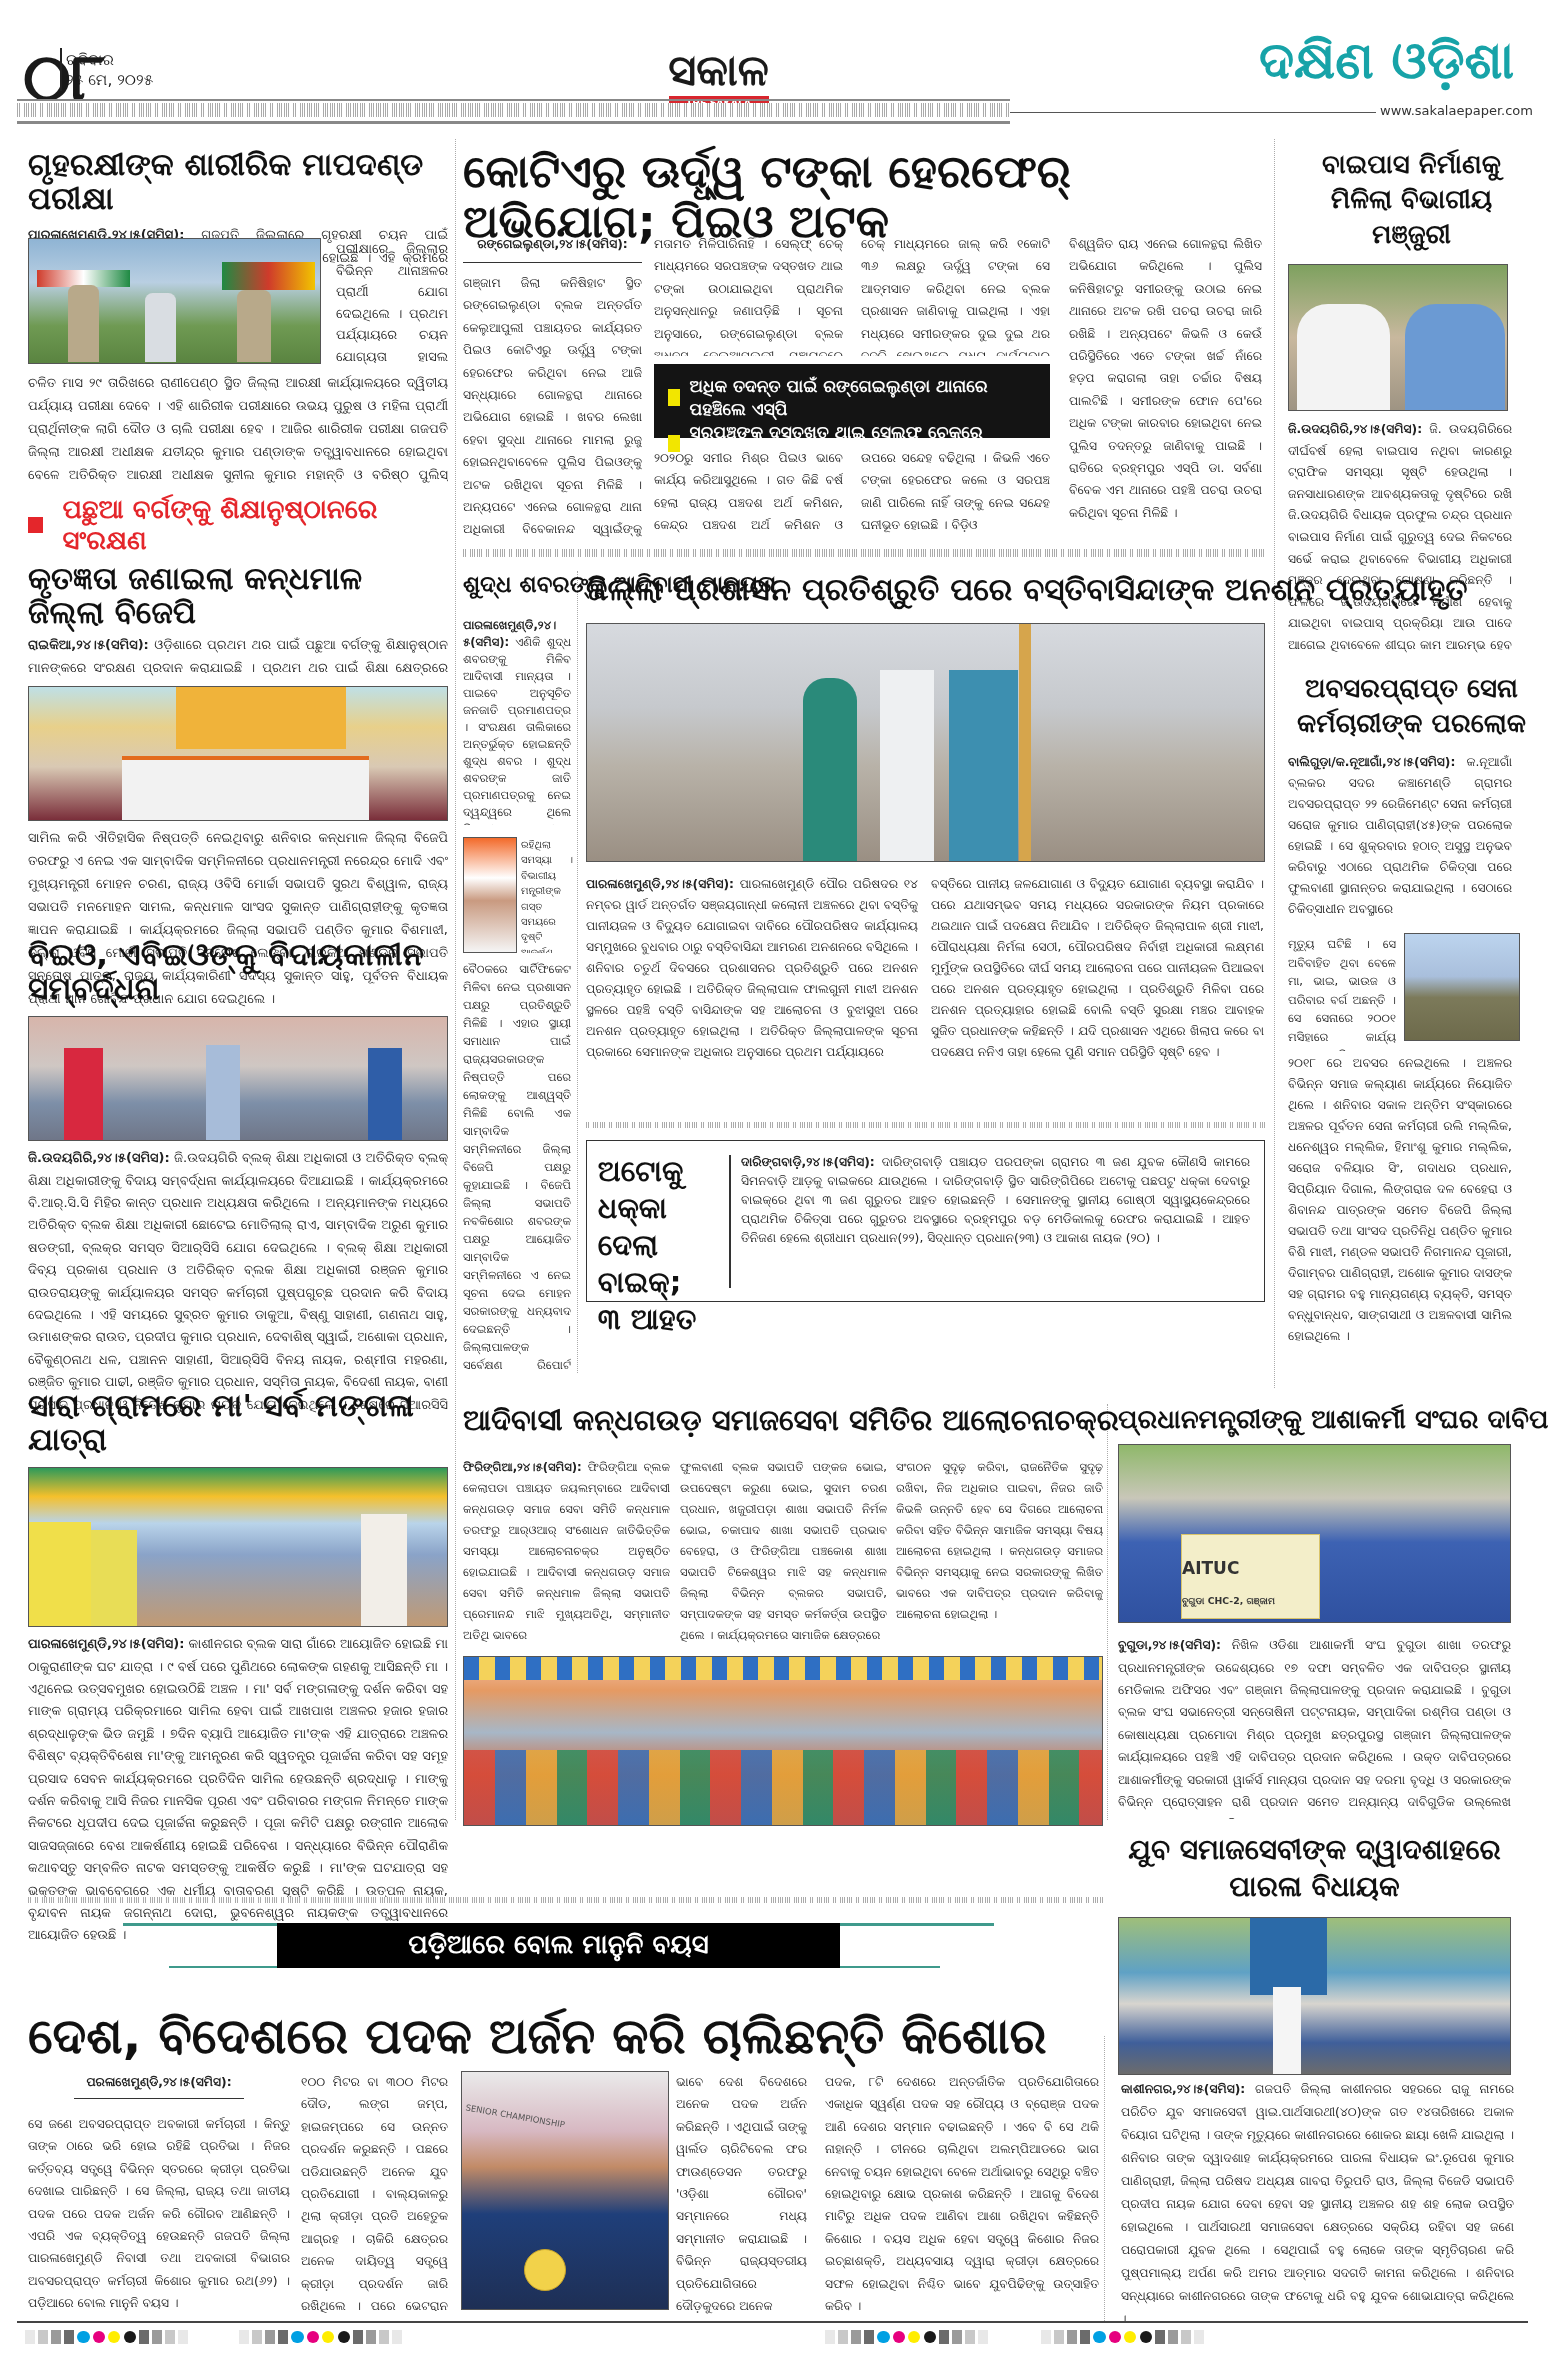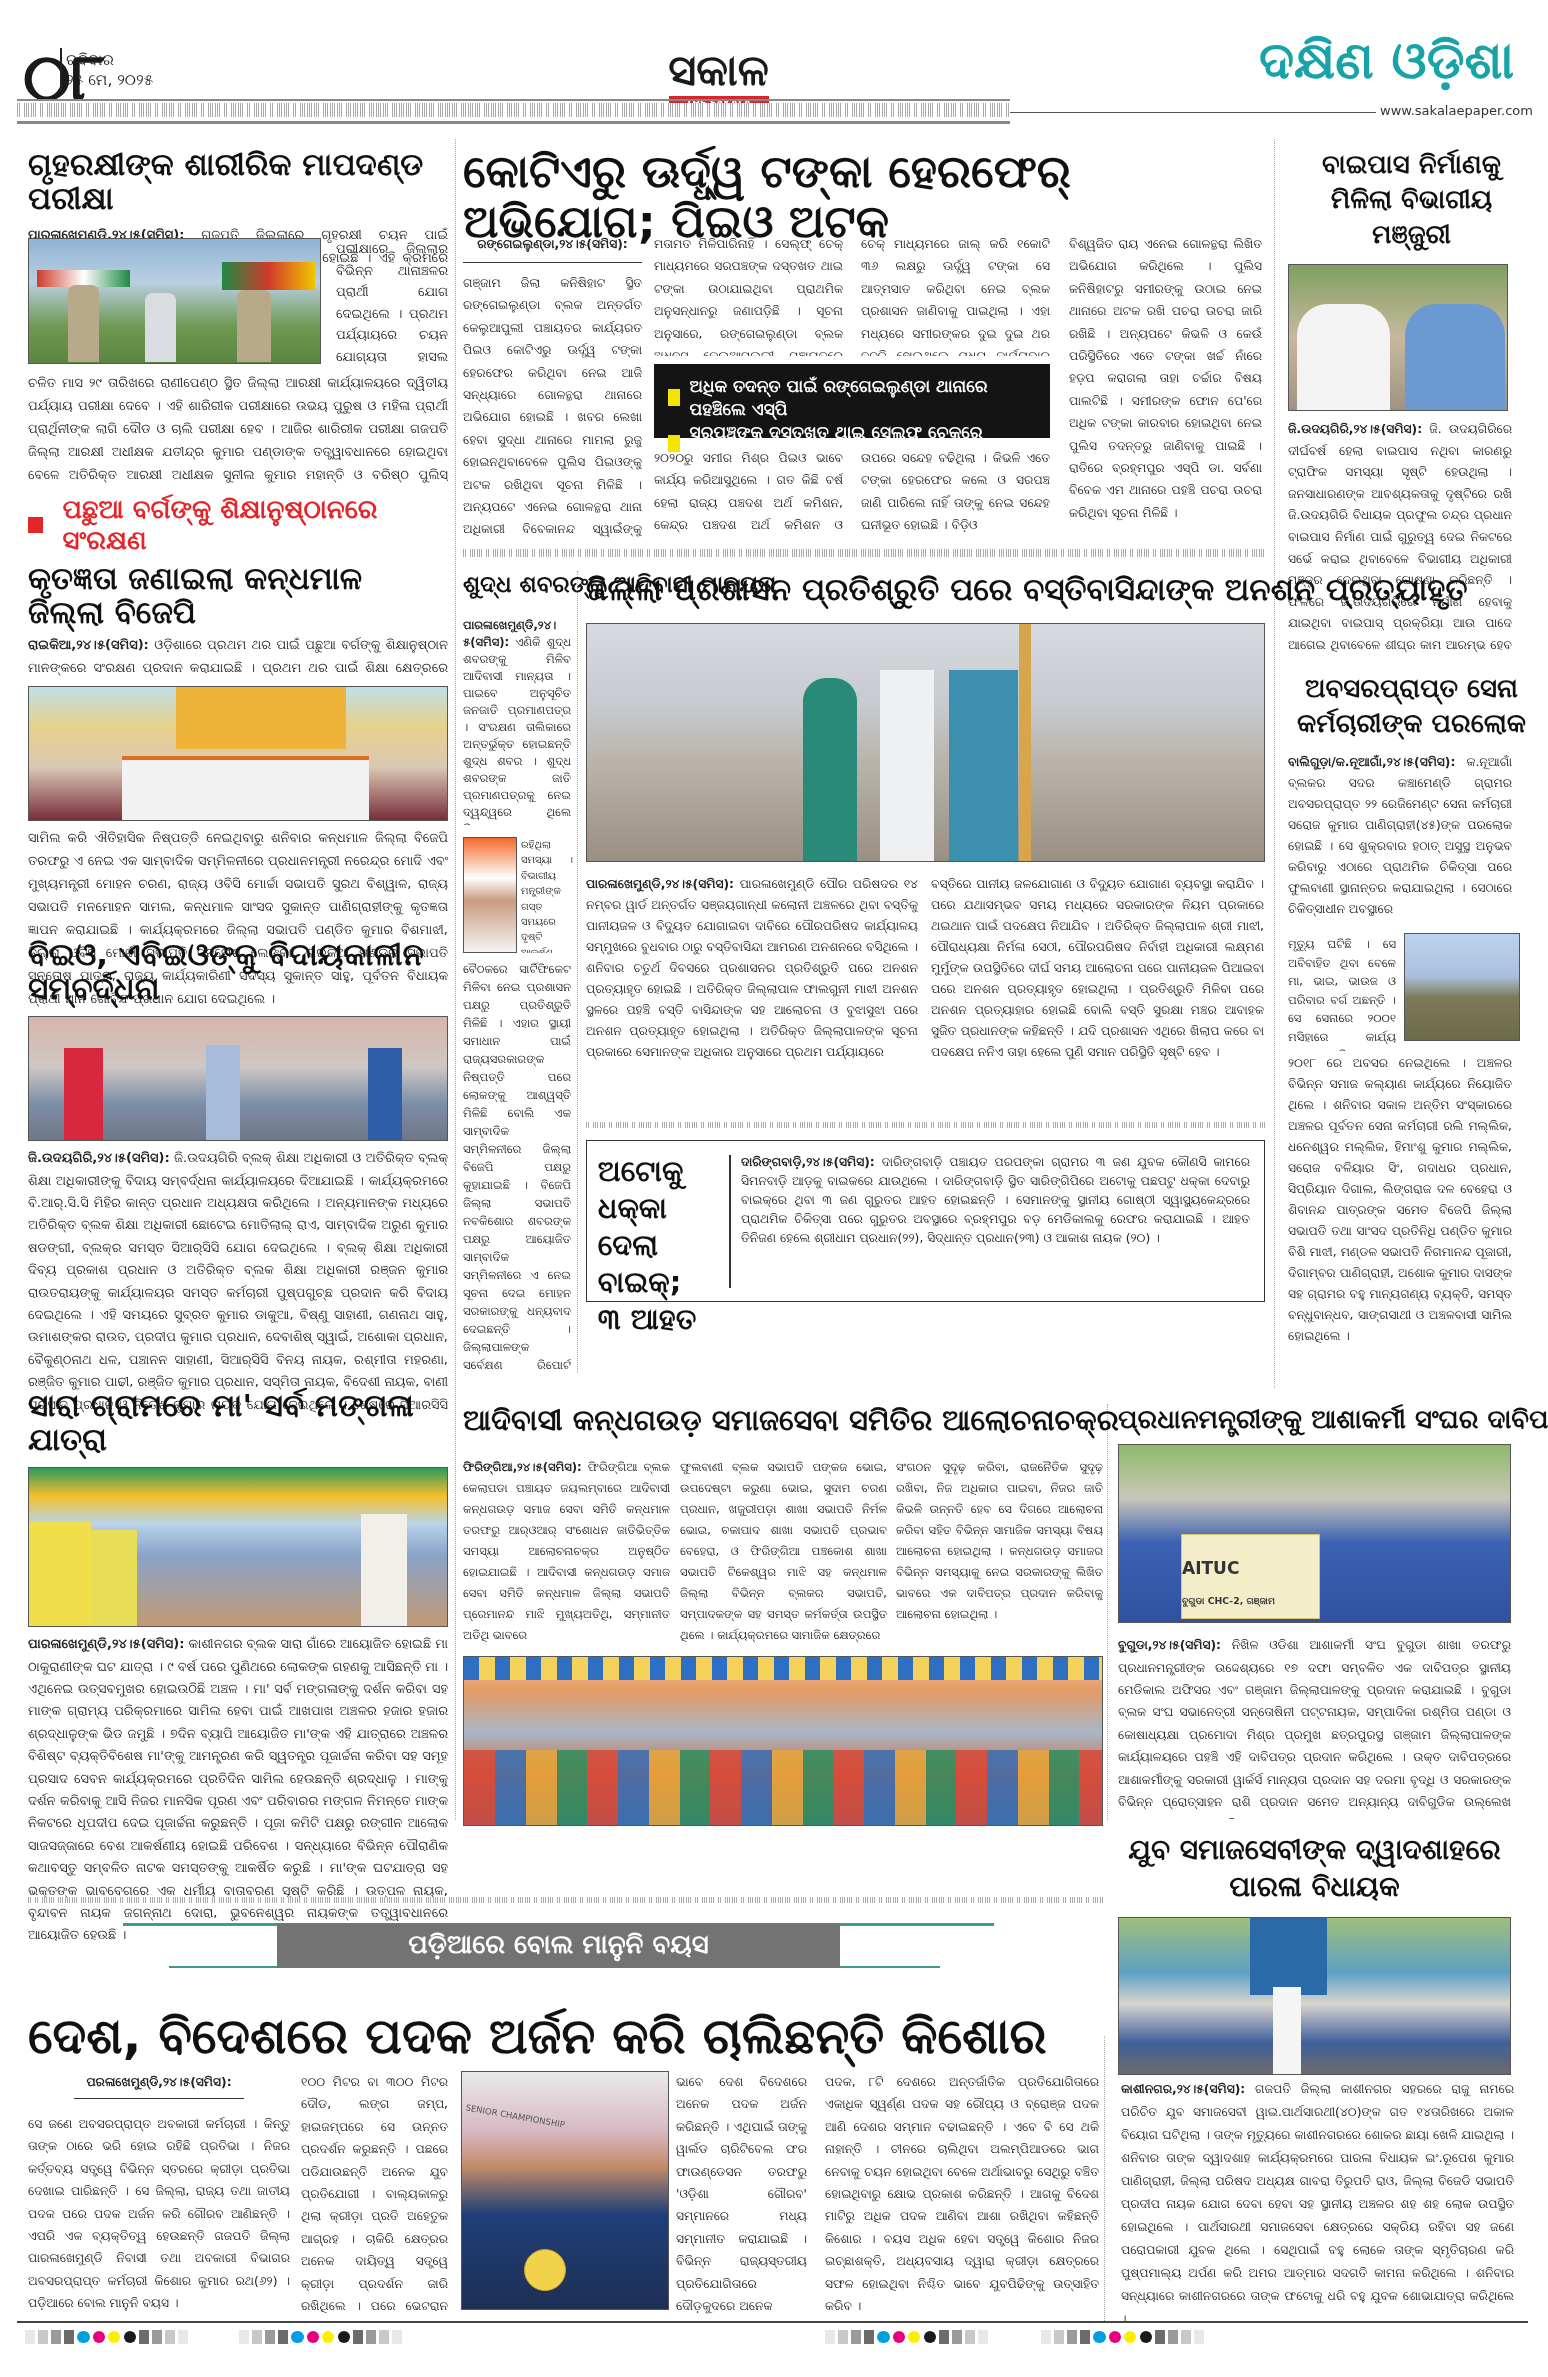--- a/index.html
+++ b/index.html
@@ -18,21 +18,21 @@
   
   .page-no { font-size: 66px; font-weight: bold; line-height: 1; }
   .masthead-logo { font-size: 43px; font-weight: bold; font-family: "DejaVu Serif", serif; }
   .sub-bar { background: #d8262e; color: #fff; font-size: 9.3px; font-weight: bold; padding: 0.8px 10.8px; text-align: center; }
   .section-title { color: #17a3a8; font-size: 51px; font-weight: bold; }
   .highlight-box { background: #141414; color: #fff; padding: 10.8px 14px; }
   .highlight-box .row { display: flex; align-items: center; gap: 9.3px; font-size: 17px; font-weight: bold; line-height: 23px; }
   .highlight-box .sq { width: 12.3px; height: 17px; background: #f2e600; flex: none; }
   .red-kicker { color: #e4262b; font-size: 26px; font-weight: bold; display: flex; align-items: center; gap: 20px; }
   .red-kicker .sq { width: 15.4px; height: 15.4px; background: #e4262b; }
-  .teal-kicker { background: #737373; color: #fff; font-size: 26px; font-weight: bold; text-align: center; line-height: 43px; }
+  .teal-kicker { background: #000000; color: #fff; font-size: 26px; font-weight: bold; text-align: center; line-height: 43px; }
   .boxed { border: 1.5px solid #333; }
 </style>
 </head>
 <body>
 
 <div class="abs" style="left:0;top:0;width:1548px;height:131px;">
   <div class="abs page-no" style="left:23px;top:45px;">୦୮</div>
   <div class="abs" style="left:60px;top:48px;width:1.5px;height:43px;background:#222;"></div>
   <div class="abs" style="left:66px;top:51px;font-size:15.4px;">ରବିବାର</div>
   <div class="abs" style="left:66px;top:71px;font-size:15.4px;">୨୫ ମେ, ୨୦୨୫</div>

